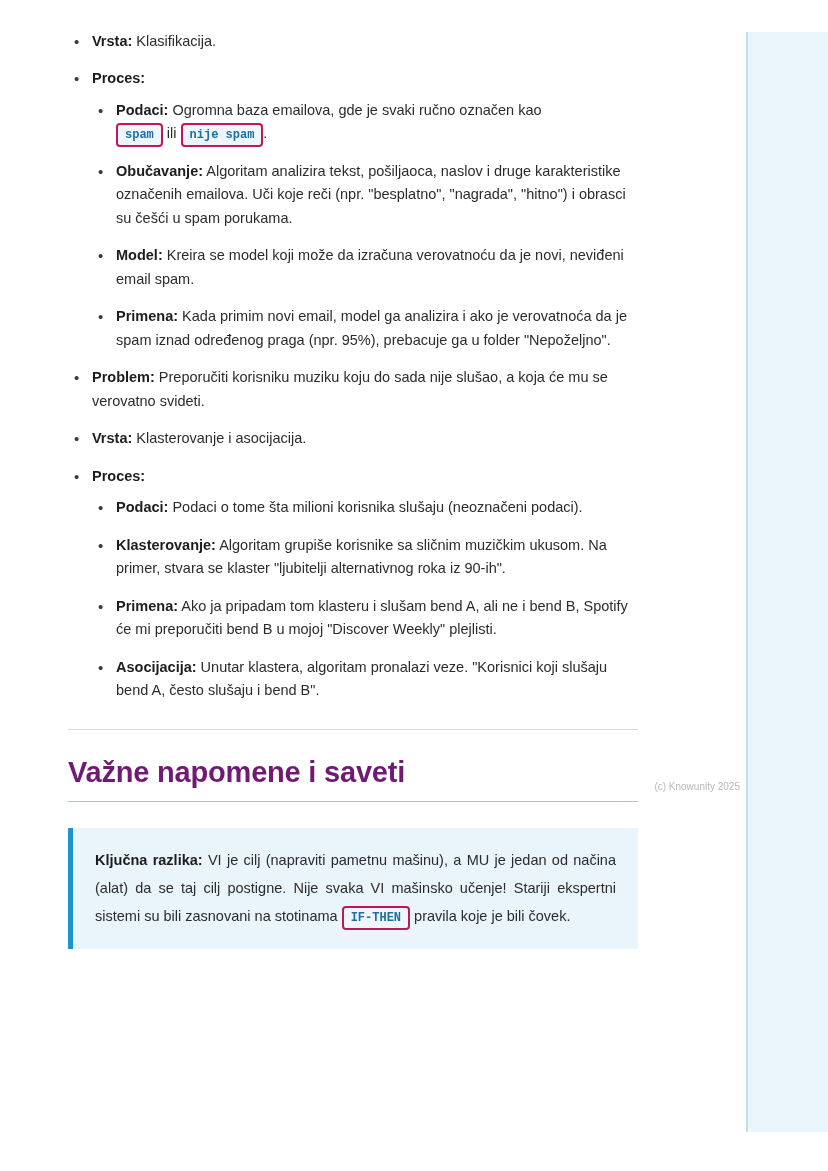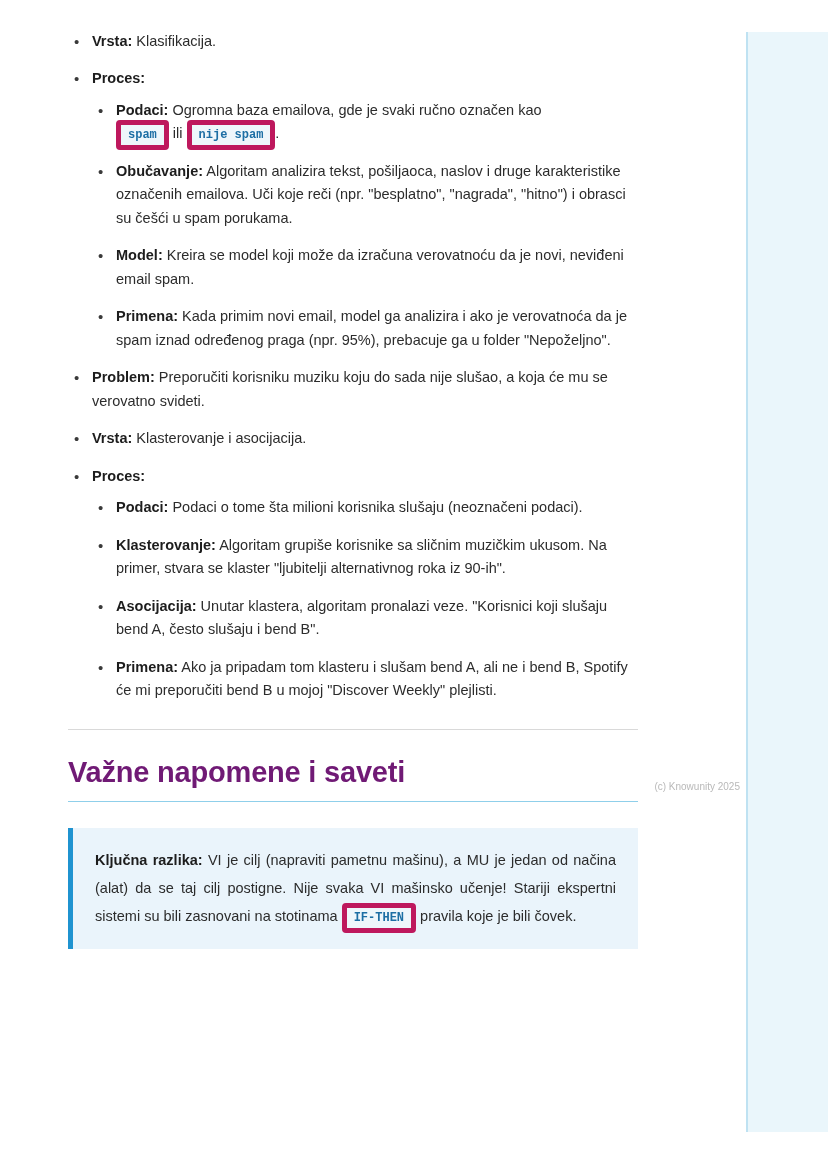--- a/index.html
+++ b/index.html
@@ -78,21 +78,21 @@
     font-size: 15px;
   }
   b, .b {
     font-weight: bold;
     color: #1d1d1d;
   }
   code.inline {
     font-family: "Liberation Mono", monospace;
     font-size: 12px;
     background: #eef6fb;
-    border: 5px solid #be185d;
+    border: 2px solid #be185d;
     border-radius: 4px;
     padding: 3px 7px;
     color: #1c6ea4;
     white-space: nowrap;
     font-weight: bold;
   }
   h2.section {
     color: #29a3dc;
     font-size: 22px;
     line-height: 1.35;
@@ -180,24 +180,24 @@
       <li>
         <span class="b">Proces:</span>
         <ul class="lvl2">
           <li>
             <span class="b">Podaci:</span><span> Podaci o tome šta milioni korisnika slušaju (neoznačeni podaci).</span>
           </li>
           <li>
             <span class="b">Klasterovanje:</span><span> Algoritam grupiše korisnike sa sličnim muzičkim ukusom. Na primer, stvara se klaster "ljubitelji alternativnog roka iz 90-ih".</span>
           </li>
           <li>
+            <span class="b">Primena:</span><span> Ako ja pripadam tom klasteru i slušam bend A, ali ne i bend B, Spotify će mi preporučiti bend B u mojoj "Discover Weekly" plejlisti.</span>
+          </li>
+          <li>
             <span class="b">Asocijacija:</span><span> Unutar klastera, algoritam pronalazi veze. "Korisnici koji slušaju bend A, često slušaju i bend B".</span>
-          </li>
-          <li>
-            <span class="b">Primena:</span><span> Ako ja pripadam tom klasteru i slušam bend A, ali ne i bend B, Spotify će mi preporučiti bend B u mojoj "Discover Weekly" plejlisti.</span>
           </li>
         </ul>
       </li>
     </ul>
 
     <hr class="hr">
 
     <h1 class="bigsection">Važne napomene i saveti</h1>
     <hr class="hr-blue">
 

